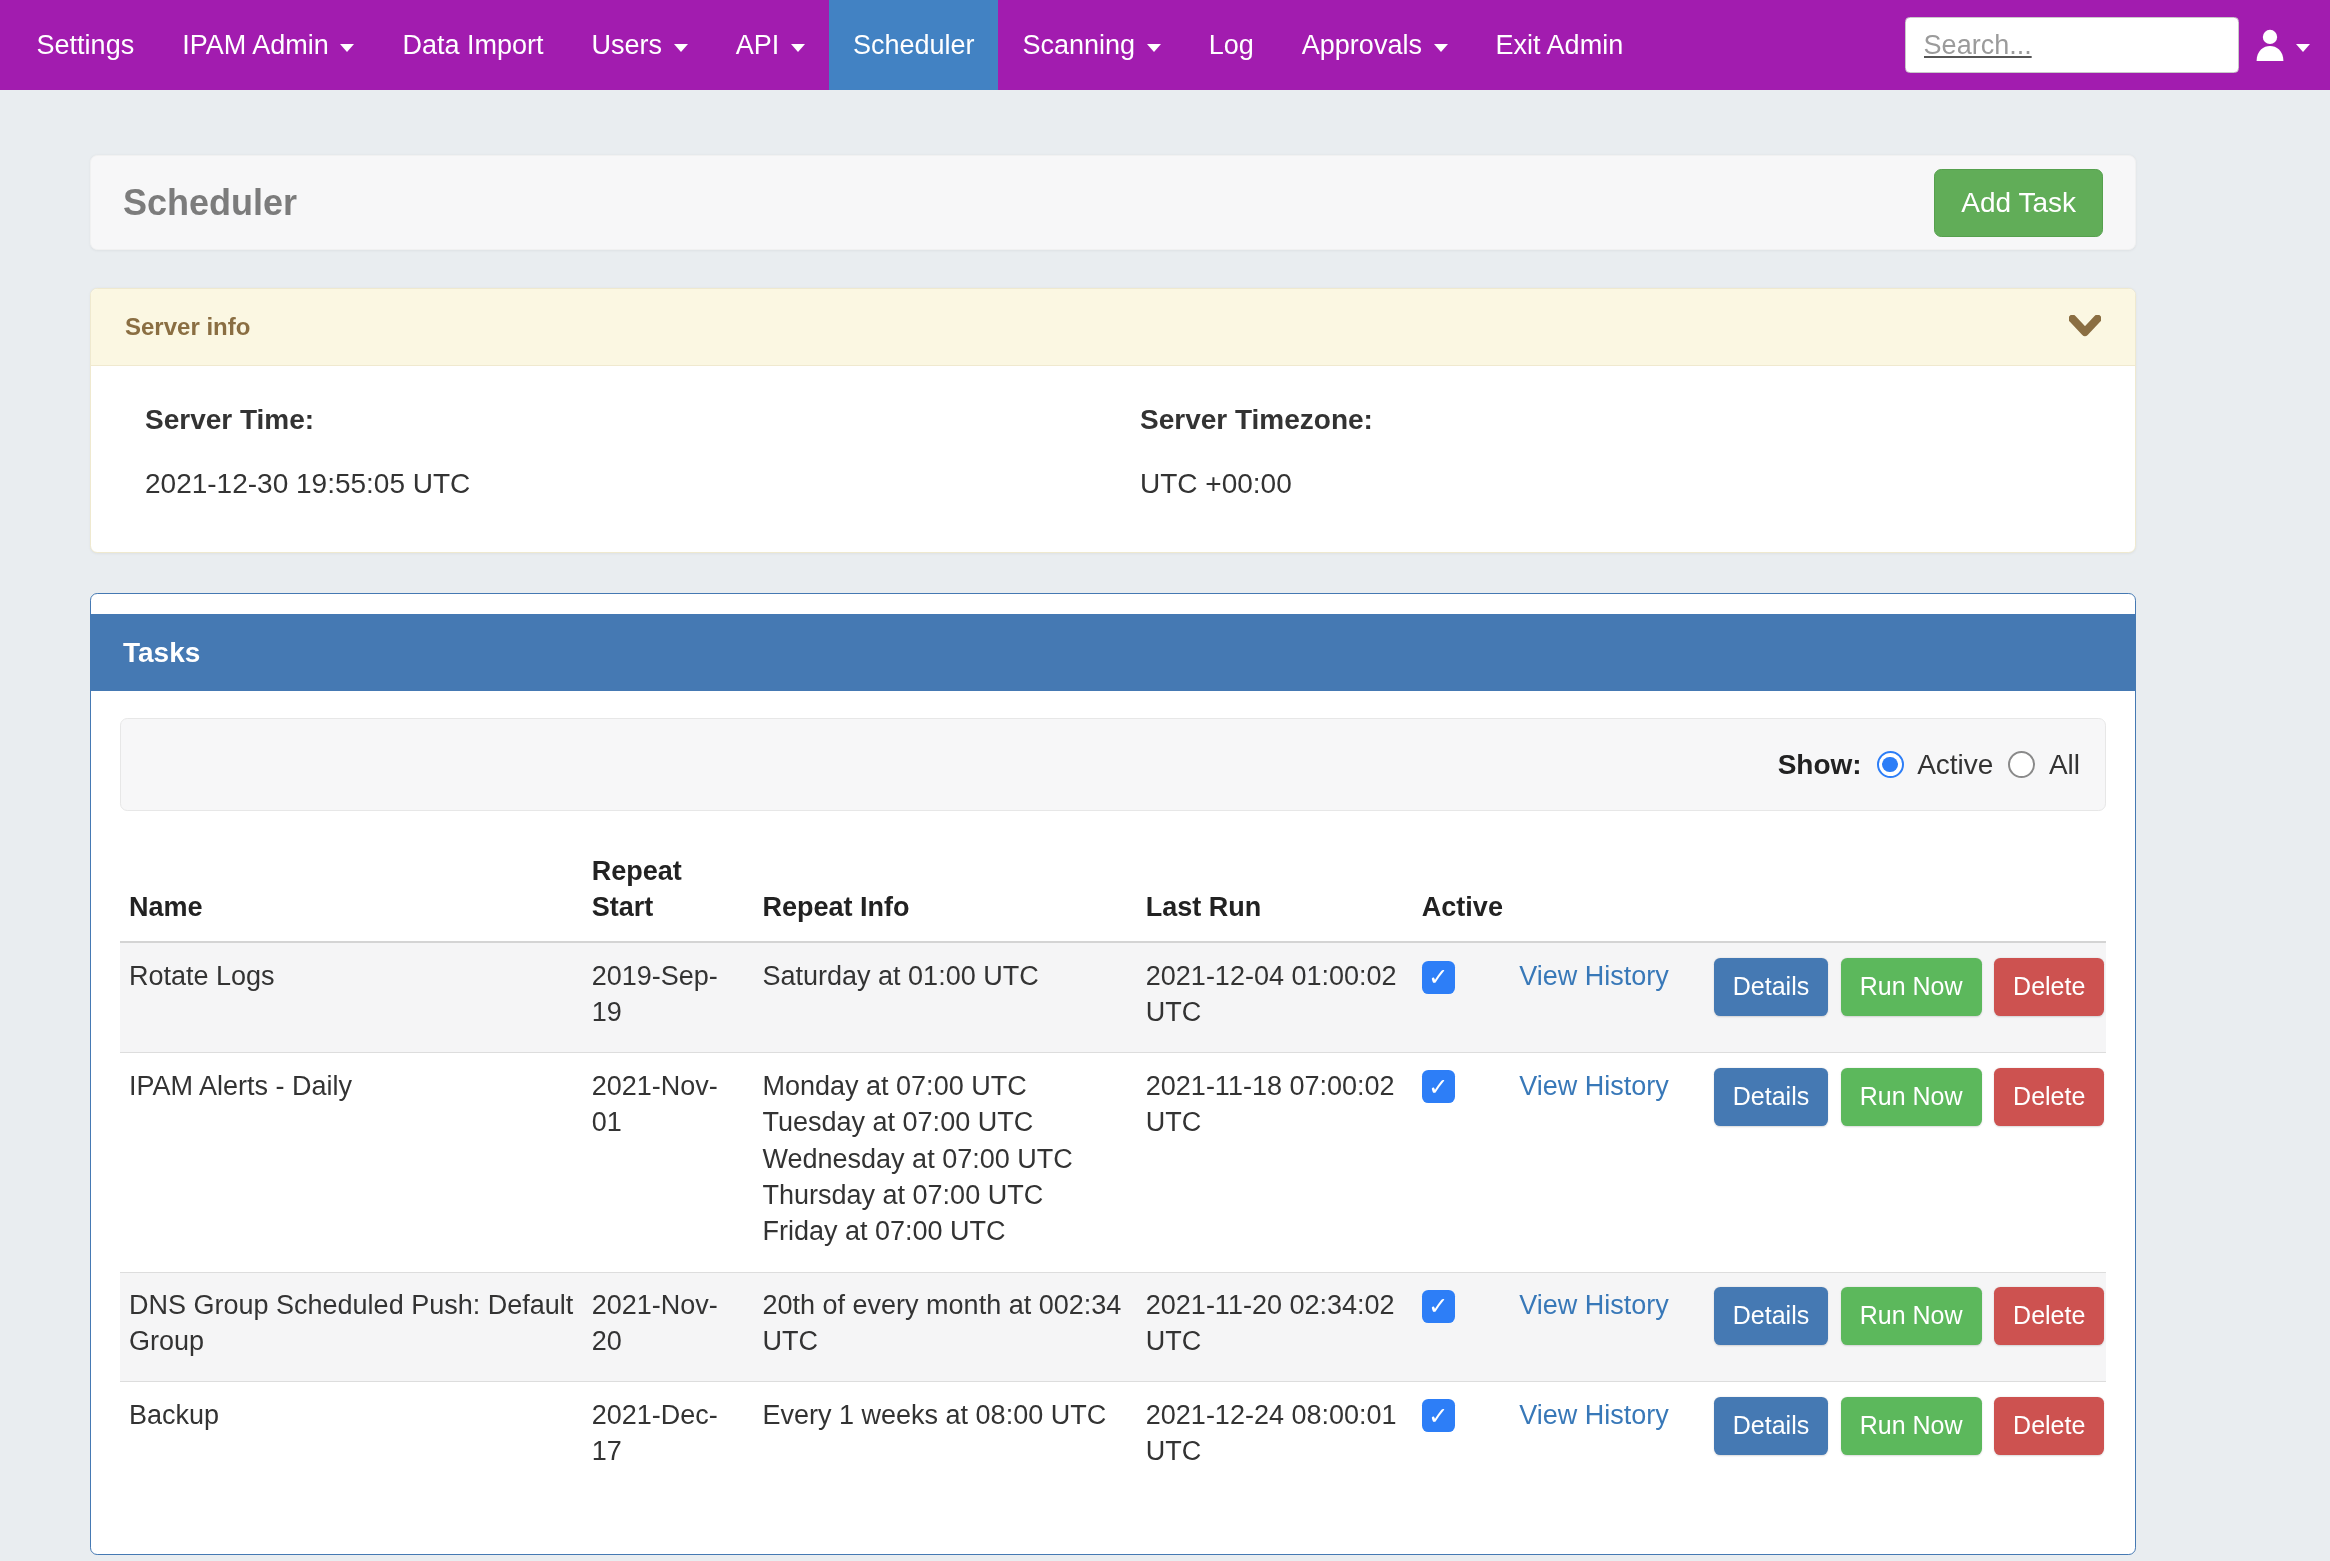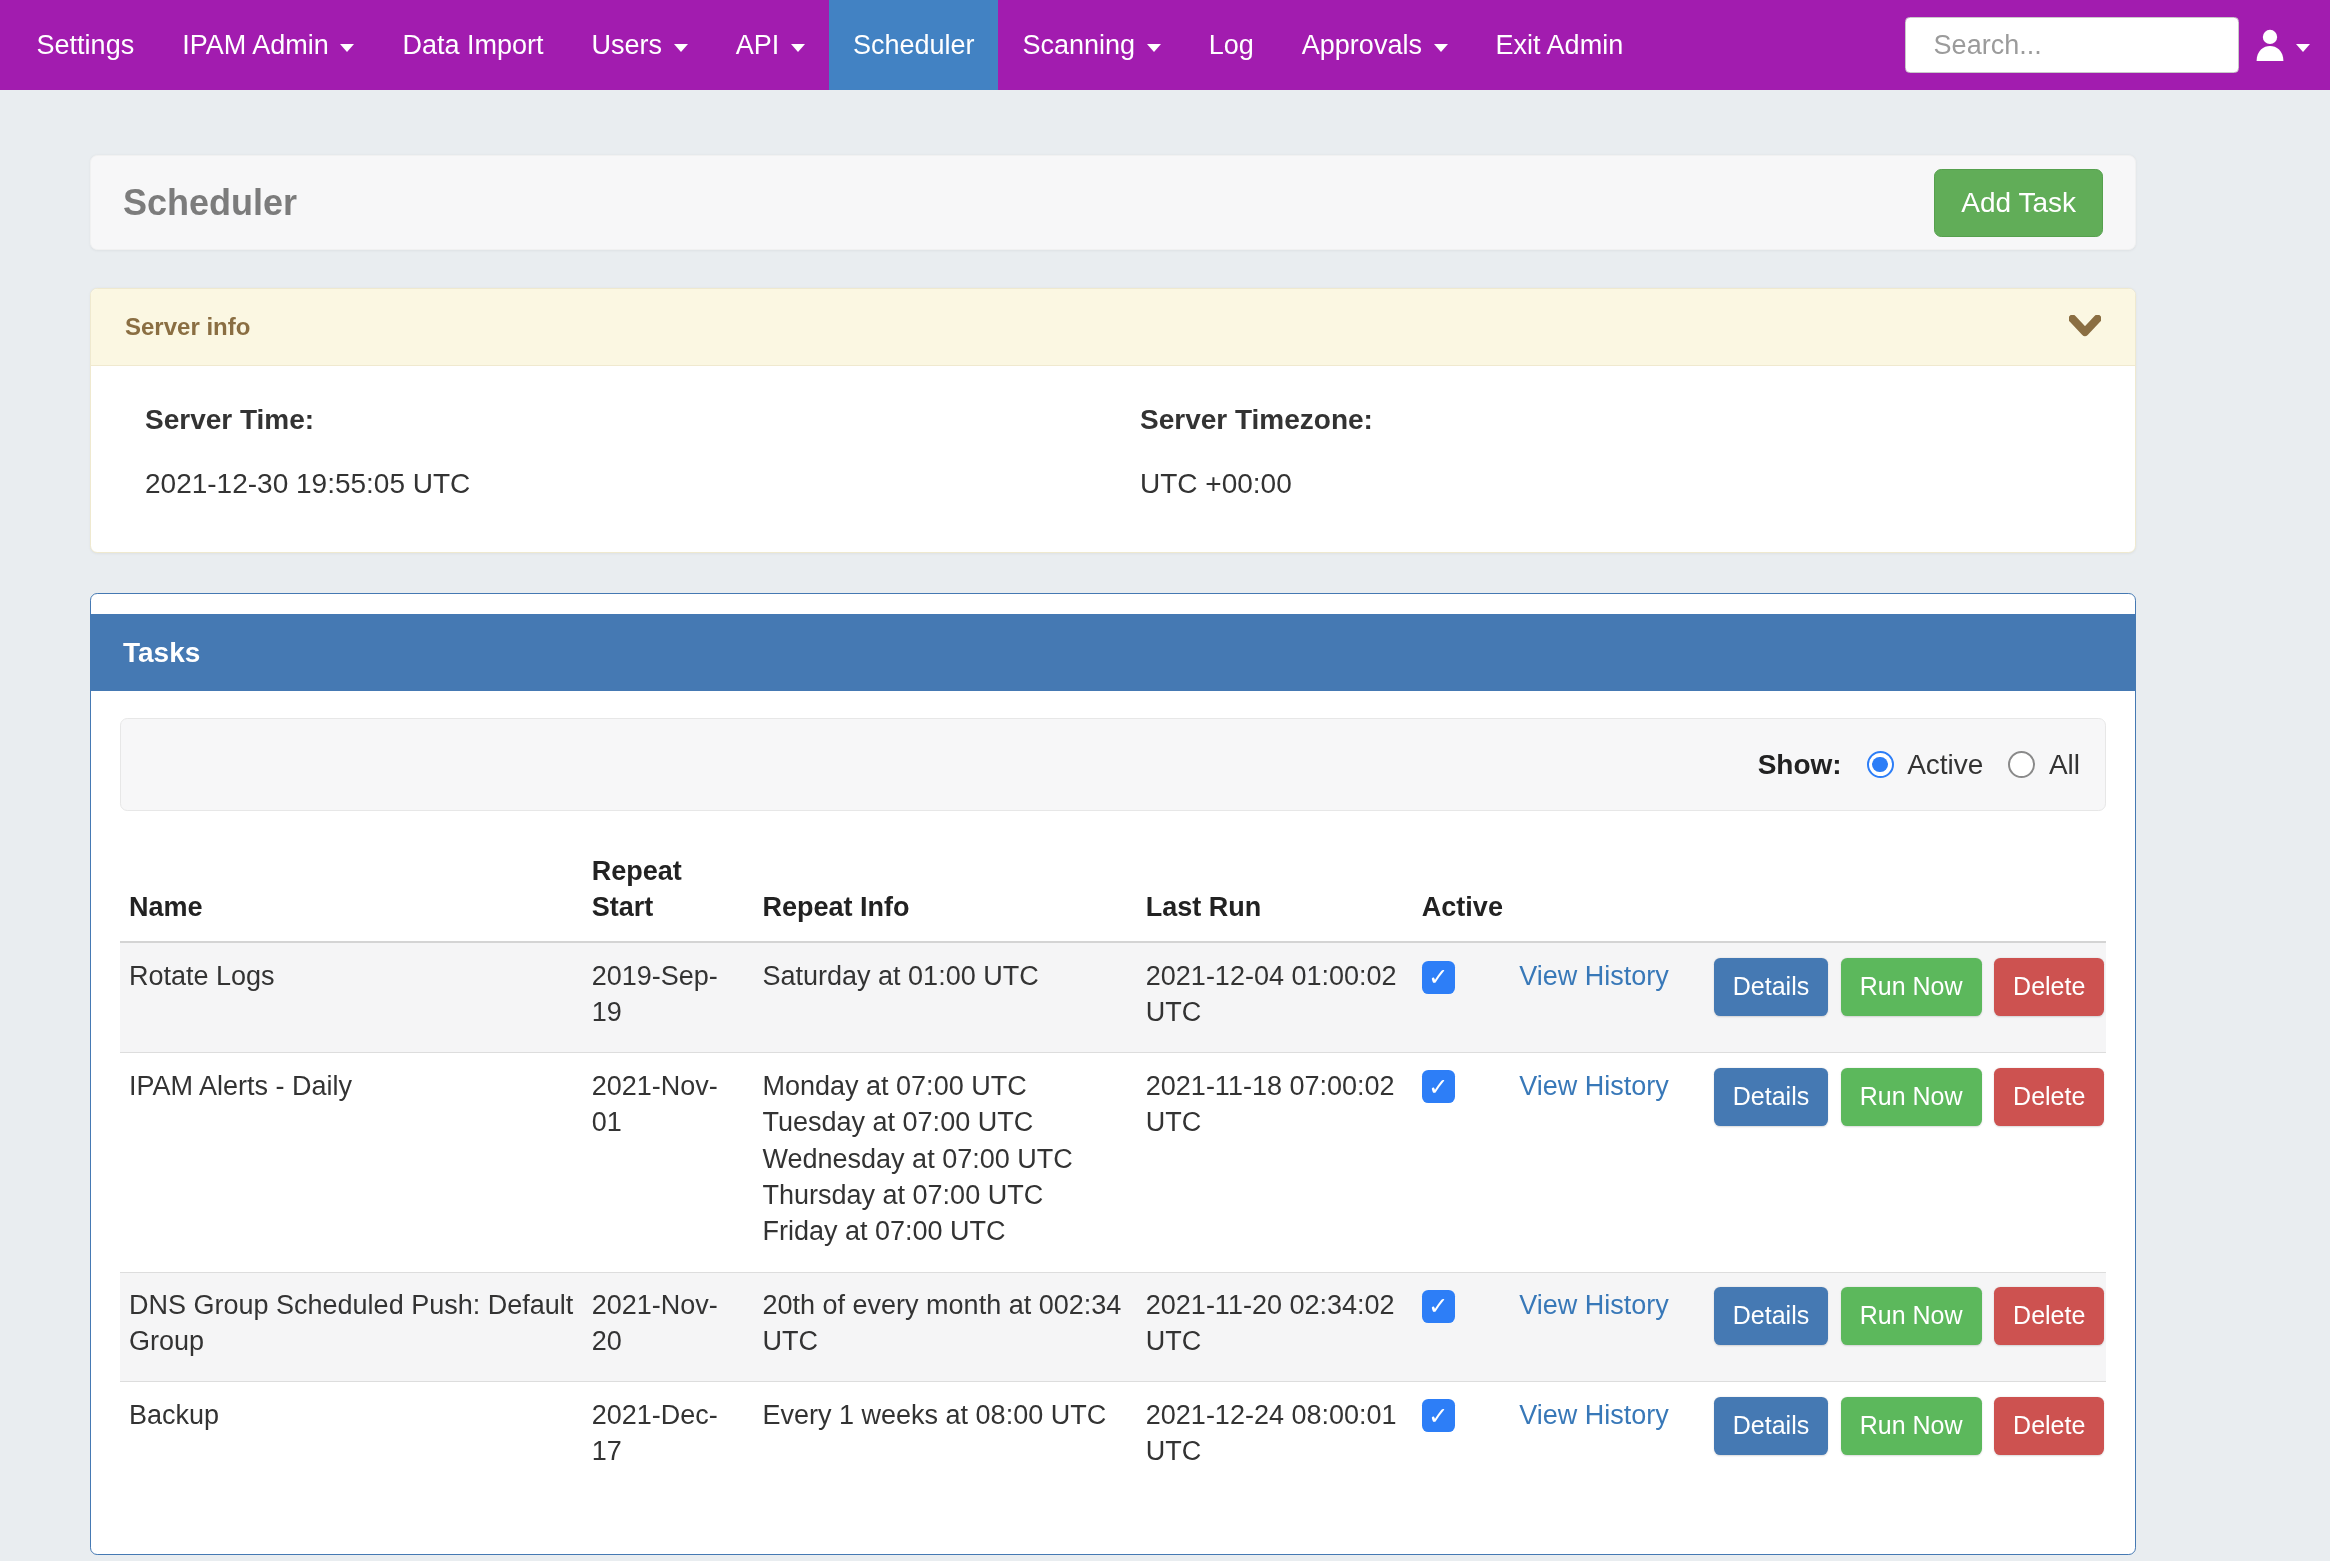--- a/index.html
+++ b/index.html
@@ -37,22 +37,23 @@
     display:flex; align-items:center;
     gap:14.4px; padding-right:20px;
   }
   .search-group {
     display:flex; width:334px; height:56px;
     background:#fff; border:0.9px solid #c9c9c9; border-radius:4.5px;
     overflow:hidden;
   }
   .search-input {
     flex:1; border:none; outline:none;
-    padding:0 28px; font-size:27px; color:#555;
+    padding:0 18px; font-size:27px; color:#555;
     font-family:inherit;
+    text-decoration:underline;
   }
   .search-input::placeholder { color:#9b9b9b; }
   .user-menu { display:flex; align-items:center; gap:9px; cursor:pointer; }
 
   
   .container { width:2046px; margin-left:90px; }
 
   
   .page-header-panel {
     margin-top:65px; height:95px;
@@ -106,21 +107,21 @@
     font-weight:bold; font-size:28px;
     padding:22.5px 32px;
     margin-top:20px;
   }
   .tasks-body { padding:27px 29px 63px; }
   .tasks-toolbar {
     background:#f7f7f8;
     border:0.9px solid #e7e7e7; border-radius:7.2px;
     height:93px;
     display:flex; align-items:center; justify-content:flex-end;
-    gap:25px; padding-right:25px;
+    gap:15px; padding-right:25px;
   }
   .show-label { font-weight:bold; font-size:28px; color:#222; }
   .radio-option { display:flex; align-items:center; gap:13.5px; font-size:28px; cursor:pointer; }
   .radio {
     width:27px; height:27px; border-radius:50%;
     border:2.7px solid #8a8a8a; background:#fff;
     position:relative; display:inline-block;
   }
   .radio.checked { border-color:#2d7ef7; }
   .radio.checked::after {

